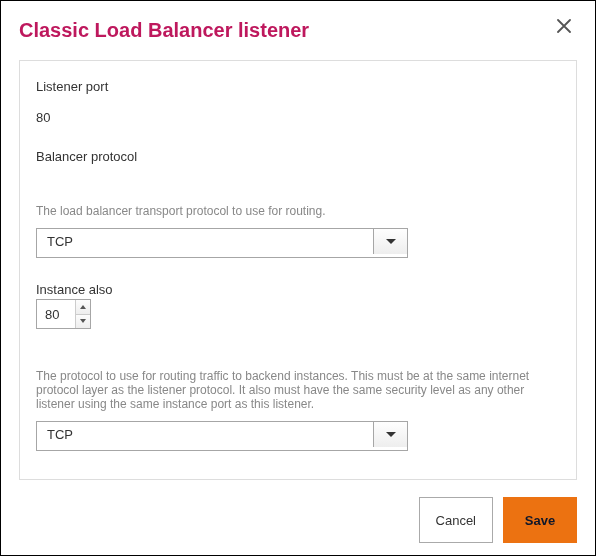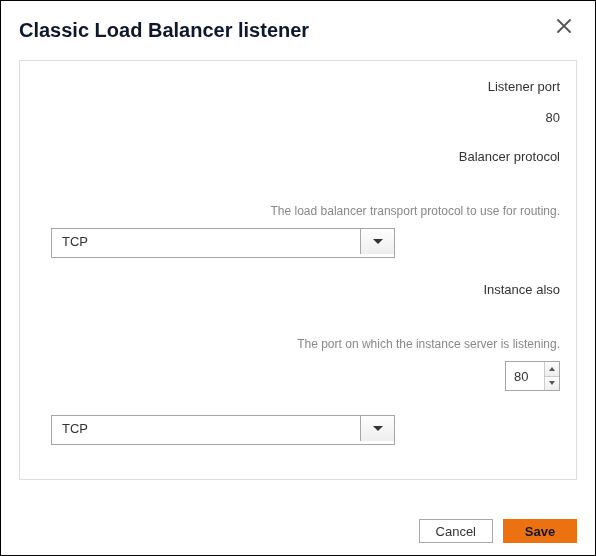--- a/index.html
+++ b/index.html
@@ -17,70 +17,68 @@
   .dialog-header {
     display: flex;
     align-items: flex-start;
     justify-content: space-between;
     margin-bottom: 18px;
   }
   .dialog-header h1 {
     font-size: 20px;
     font-weight: 700;
     margin: 0;
-    color: #0f172a;
+    color: #be185d;
   }
   .close-btn {
     cursor: pointer;
     width: 20px;
     height: 20px;
     line-height: 20px;
     text-align: center;
     color: #555;
     font-size: 16px;
     user-select: none;
   }
   .close-btn svg { display:block; }
   .panel {
     border: 1px solid #ddd;
     padding: 18px 16px 24px 16px;
     height: 420px;
-    text-align: right;
   }
   .section { margin-bottom: 24px; }
   .sec-label {
     font-size: 13px;
     color: #333;
     margin-bottom: 2px;
   }
   .sec-desc {
     font-size: 12px;
     color: #888;
     margin-bottom: 10px;
     margin-top: 40px;
   }
   .readonly-value {
     font-size: 13px;
     color: #333;
     margin-top: 16px;
   }
   
   .select {
-    width: 344px;
+    width: 372px;
     height: 30px;
     border: 1px solid #a6a6a6;
     display: flex;
     align-items: center;
     justify-content: space-between;
     padding: 0 0 3px 10px;
     font-size: 13px;
     cursor: pointer;
     background: #fff;
     position: relative;
-    margin-left: 15px;
   }
   .select .trigger {
     width: 34px;
     height: 100%;
     border-left: 1px solid #a6a6a6;
     display: flex;
     align-items: center;
     justify-content: center;
     background: linear-gradient(#fefefe, #eee);
   }
@@ -128,21 +126,21 @@
     width:0;height:0;border-left:3px solid transparent;border-right:3px solid transparent;border-top:4px solid #555;
   }
   .footer {
     position: absolute;
     right: 18px;
     bottom: 12px;
     display: flex;
     gap: 10px;
   }
   .btn {
-    height: 24px;
+    height: 46px;
     padding: 0 16px;
     font-size: 13px;
     cursor: pointer;
     display:flex;align-items:center;justify-content:center;
   }
   .btn-cancel {
     background: #fff;
     border: 1px solid #aaa;
     color: #333;
   }
@@ -179,35 +177,35 @@
     <div class="select">
       <span>TCP</span>
       <div class="trigger">
         <div class="tri"></div>
       </div>
     </div>
   </div>
 
   <div class="section">
     <div class="sec-label">Instance also</div>
-    <div class="sec-desc">The port on which the instance server is listening.</div>
     <div class="stepper">
       <div class="num">80</div>
       <div class="arrows">
         <div class="arr">
             <div class="t-up"></div>
           </div>
         <div class="arr">
             <div class="t-down"></div>
           </div>
       </div>
     </div>
   </div>
 
   <div class="section" style="margin-bottom:0">
+    <div class="sec-desc">The protocol to use for routing traffic to backend instances. This must be at the same internet protocol layer as the listener protocol. It also must have the same security level as any other listener using the same instance port as this listener.</div>
     <div class="select">
       <span>TCP</span>
       <div class="trigger">
         <div class="tri"></div>
       </div>
     </div>
   </div>
 
 </div>
 

